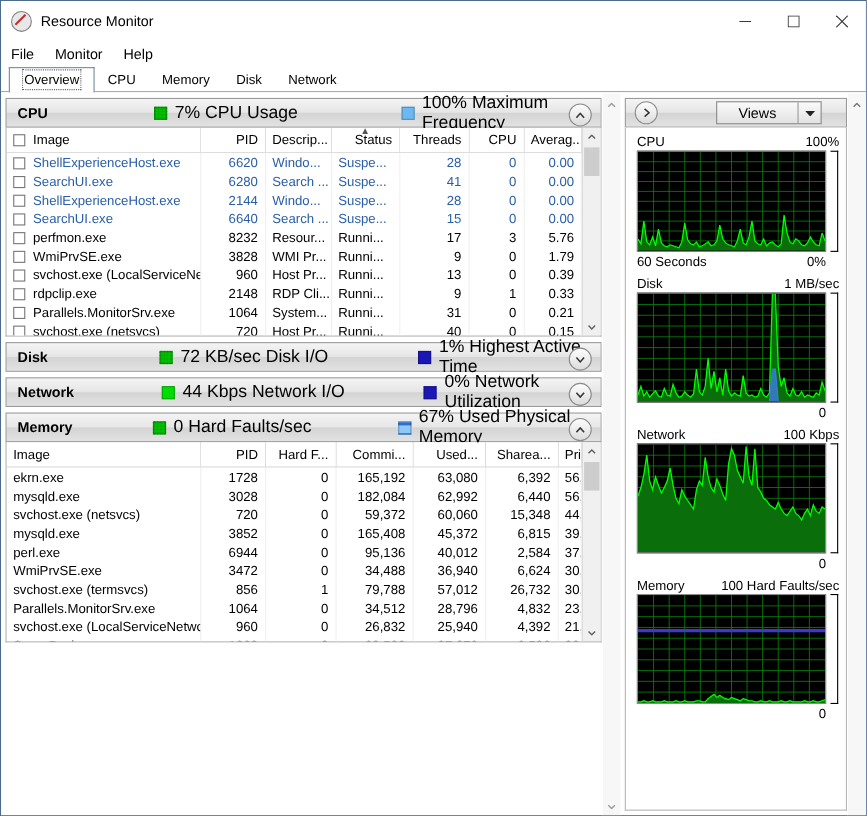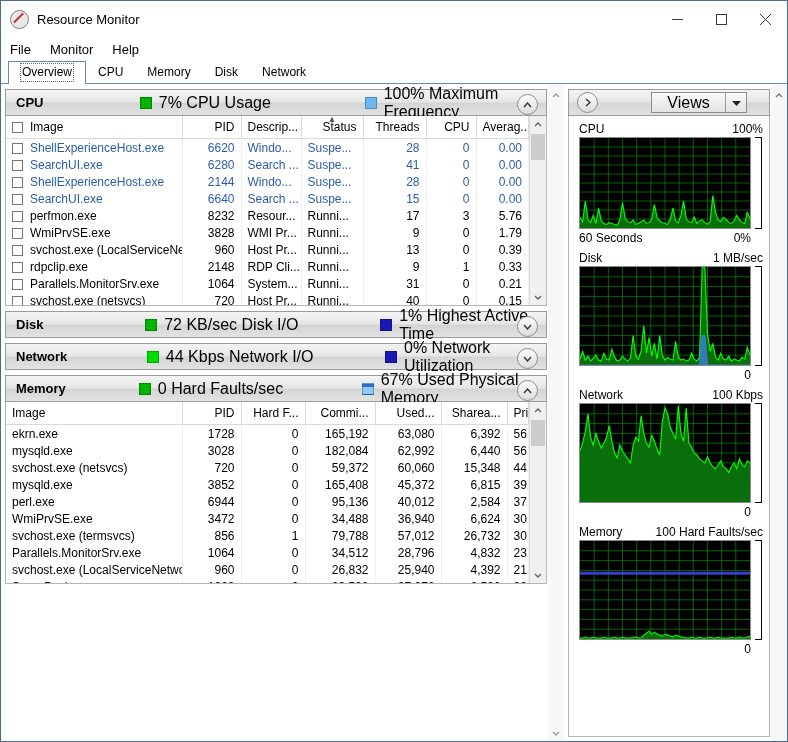--- a/index.html
+++ b/index.html
@@ -143,21 +143,21 @@
   .round-btn{
     width:19px;height:19px;border-radius:50%;margin-left:8px;
     background:linear-gradient(180deg,#fdfdfd,#dcdcdc);border:1px solid #8c8c8c;
     display:flex;align-items:center;justify-content:center;flex:0 0 auto;
   }
   .views-btn{
     margin-left:auto;margin-right:22px;height:21px;min-width:96px;
     background:linear-gradient(180deg,#fafafa,#e2e2e2);border:1px solid #8c8c8c;
     display:flex;align-items:center;box-sizing:border-box;
   }
-  .views-label{flex:1 1 auto;text-align:center;font-size:16px;}
+  .views-label{flex:1 1 auto;text-align:center;font-size:13px;}
   .views-arrow{
     width:20px;height:100%;border-left:1px solid #9a9a9a;
     display:flex;align-items:center;justify-content:center;
   }
   .graphs-box{
     flex:1 1 auto;border:1px solid #b5b5b5;border-top:none;background:#fff;
     padding:4px 6px 0 10px;box-sizing:border-box;overflow:hidden;
   }
   .graph{margin-bottom:3px;}
   .graph-hdr{display:flex;font-size:12px;height:17px;align-items:center;}

